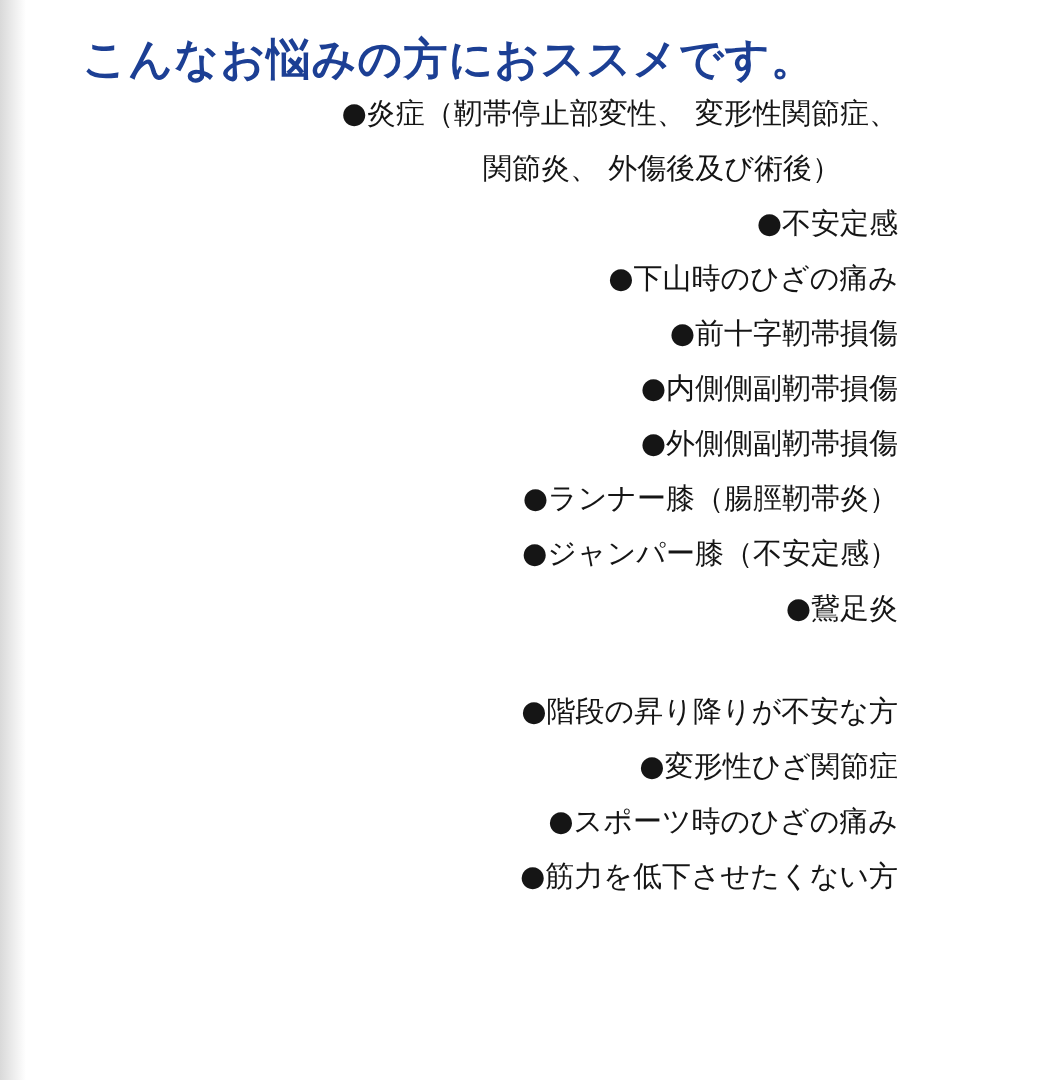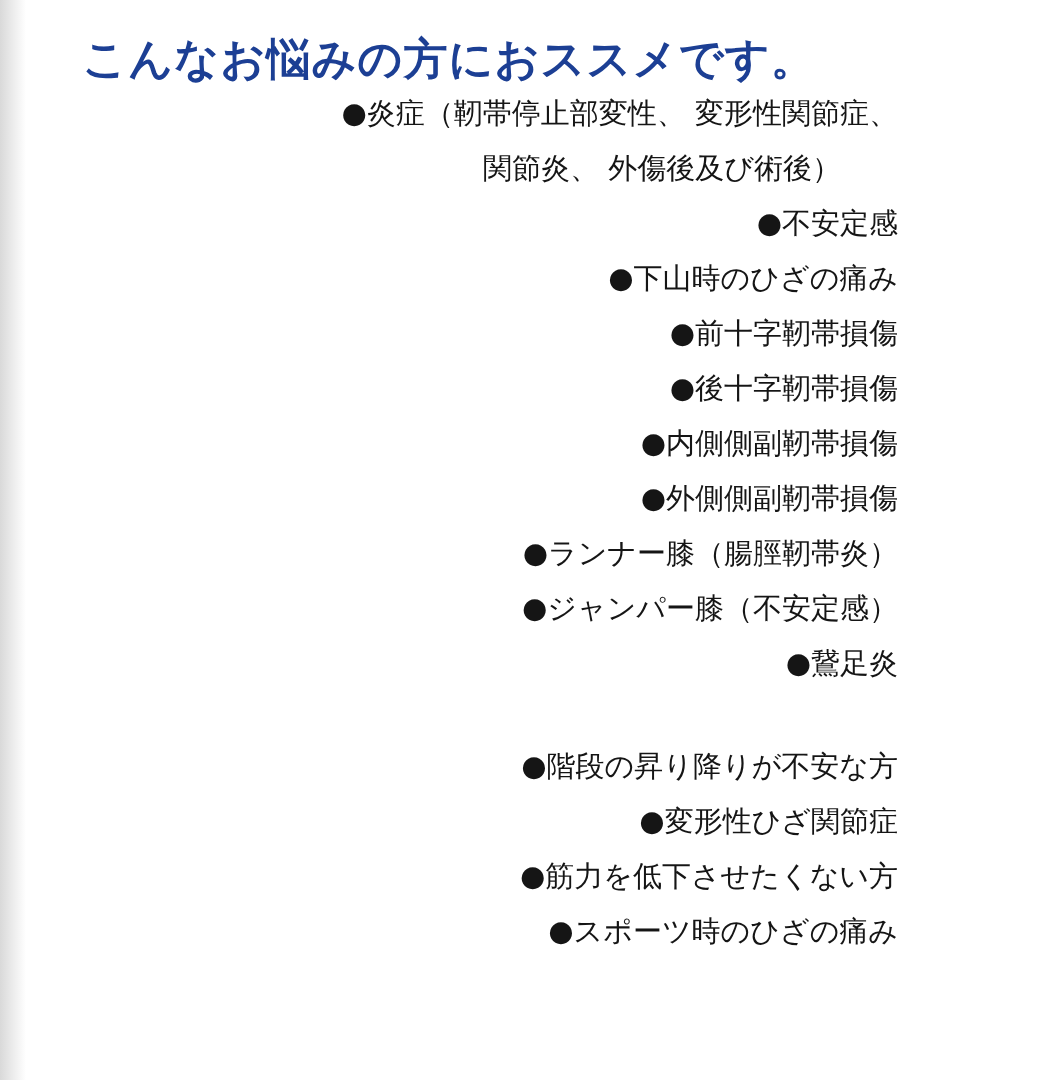--- a/index.html
+++ b/index.html
@@ -85,30 +85,29 @@
 <div class="page">
 
   <div class="title">こんなお悩みの方におススメです。</div>
 
   <ul class="list list-block">
     <li class="item">●炎症（靭帯停止部変性、 変形性関節症、</li>
     <li class="item-continuation">関節炎、 外傷後及び術後）</li>
     <li class="item">●不安定感</li>
     <li class="item">●下山時のひざの痛み</li>
     <li class="item">●前十字靭帯損傷</li>
-    <li class="item">●後十字靭帯損傷</li>
     <li class="item">●内側側副靭帯損傷</li>
     <li class="item">●外側側副靭帯損傷</li>
     <li class="item">●ランナー膝（腸脛靭帯炎）</li>
     <li class="item">●ジャンパー膝（不安定感）</li>
     <li class="item">●鵞足炎</li>
   </ul>
 
   <div class="gap"></div>
 
   <ul class="list second-block">
     <li class="item">●階段の昇り降りが不安な方</li>
     <li class="item">●変形性ひざ関節症</li>
+    <li class="item">●スポーツ時のひざの痛み</li>
     <li class="item">●筋力を低下させたくない方</li>
-    <li class="item">●スポーツ時のひざの痛み</li>
   </ul>
 
 </div>
 
 </body></html>

